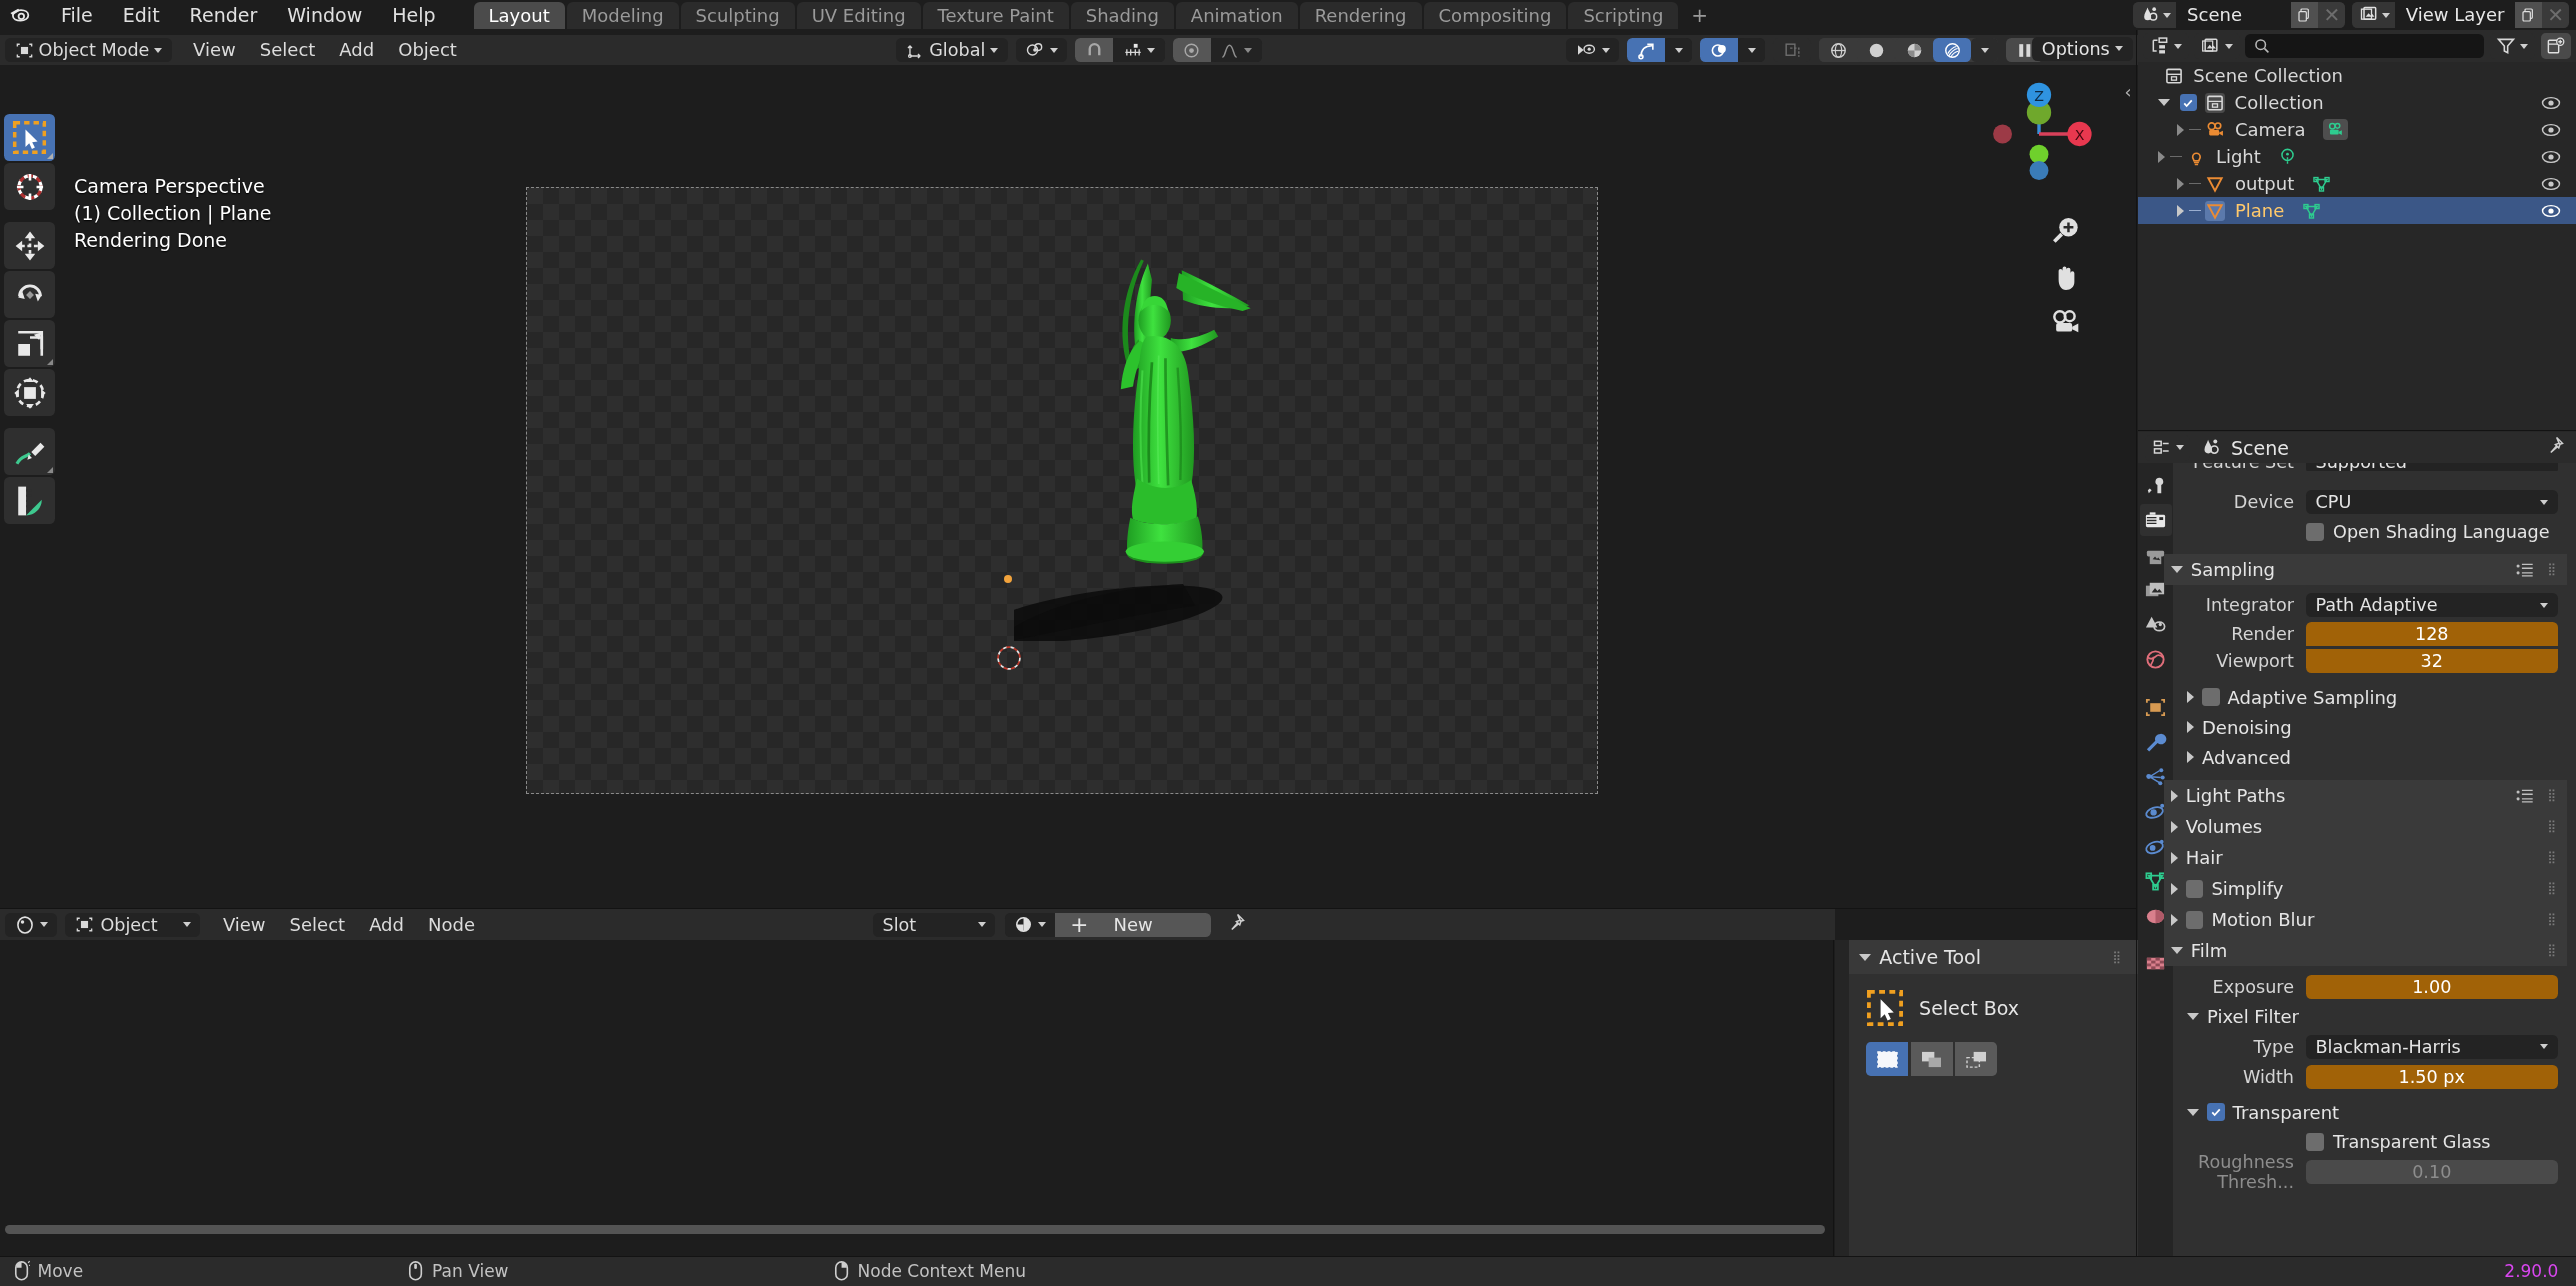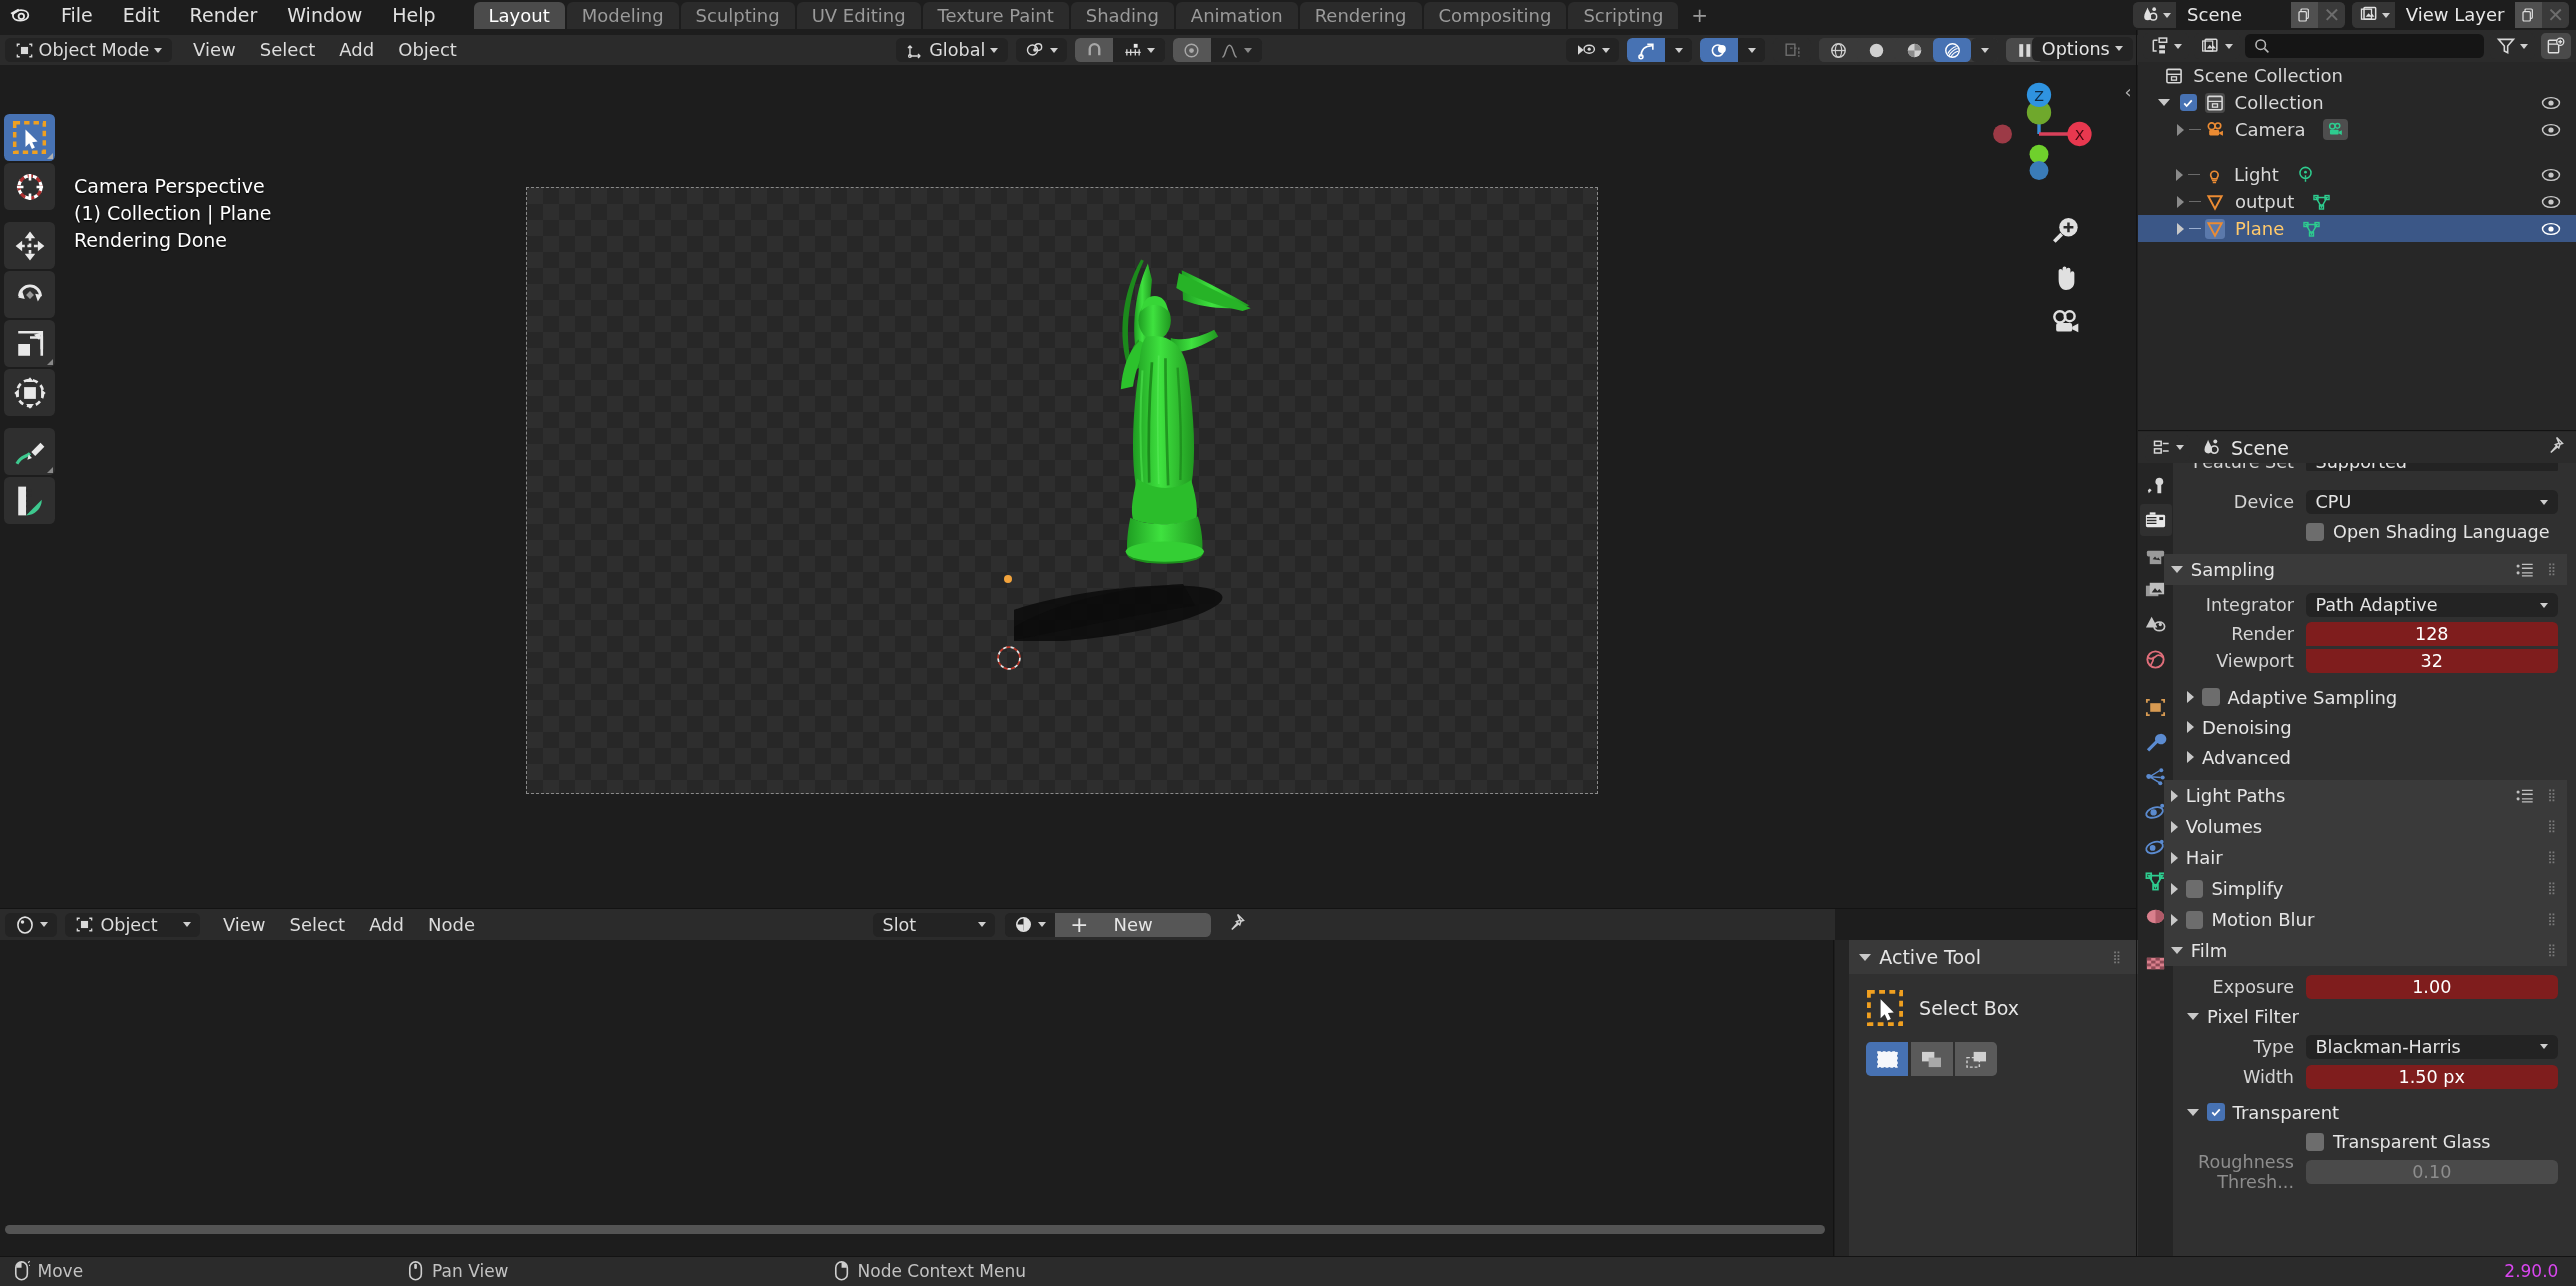--- a/index.html
+++ b/index.html
@@ -217,21 +217,21 @@
     overflow:hidden;
   }
   .prow { display:flex; align-items:center; height:30px; padding:0 9.5px 0 0; }
   .plabel { width:142px; text-align:right; padding-right:12px; font-size:17.6px; color:#d4d4d4; }
   .pfield {
     flex:1; height:24px; background:#232323; border-radius:5.4px;
     display:flex; align-items:center; padding:0 9.5px; font-size:17.6px;
     justify-content:space-between;
   }
   .pslider {
-    flex:1; height:24px; background:#7f1d1d; border-radius:5.4px;
+    flex:1; height:24px; background:#a16207; border-radius:5.4px;
     display:flex; align-items:center; justify-content:center; font-size:17.6px; color:#fff;
   }
   .pslider.dim { background:#4a4a4a; color:#8d8d8d; }
   .sect-head {
     display:flex; align-items:center; gap:8px; height:31px; padding-left:6.8px;
     font-size:18px; background:#3a3a3a; position:relative;
   }
   .sub-head { display:flex; align-items:center; gap:8px; height:30px; padding-left:23px; font-size:18px;}
   .chk {
     width:17.6px;height:17.6px;background:#6d6d6d;border-radius:3.4px;flex:none;
@@ -817,21 +817,21 @@
         </svg>
       </span>
       <span class="ol-eye">
         <svg width="20" height="16" viewBox="0 0 26 20">
             <ellipse cx="13" cy="10" rx="11" ry="7" fill="none" stroke="#c8c8c8" stroke-width="1.9"></ellipse>
             <circle cx="13" cy="10" r="3.4" fill="#c8c8c8"></circle>
           </svg>
       </span>
     </div>
 
-    <div class="ol-row" style="padding-left:38px;margin-top:18px;">
+    <div class="ol-row" style="padding-left:20px;">
       <span class="tri-right" style="margin-right:5.4px;border-left-color:#8a8a8a;"></span>
       <span style="width:12px;height:1.4px;background:#6a6a6a;margin-right:4px;"></span>
       <svg width="20" height="20" viewBox="0 0 24 24" style="margin-right:9.5px;">
         <path d="M8 12a4.5 4.5 0 119 0c0 2-1.5 3-1.5 4.5h-6C9.5 15 8 14 8 12z" fill="none" stroke="#eb8b33" stroke-width="2"></path>
         <path d="M9.5 18.5h6M10.5 21h4" stroke="#eb8b33" stroke-width="2"></path>
       </svg>
       <span class="ol-label">Light</span>
       <span style="margin-left:17.6px;display:flex;">
         <svg width="19" height="19" viewBox="0 0 24 24">
           <circle cx="12" cy="10" r="7" fill="none" stroke="#2ecc8f" stroke-width="1.9"></circle>

